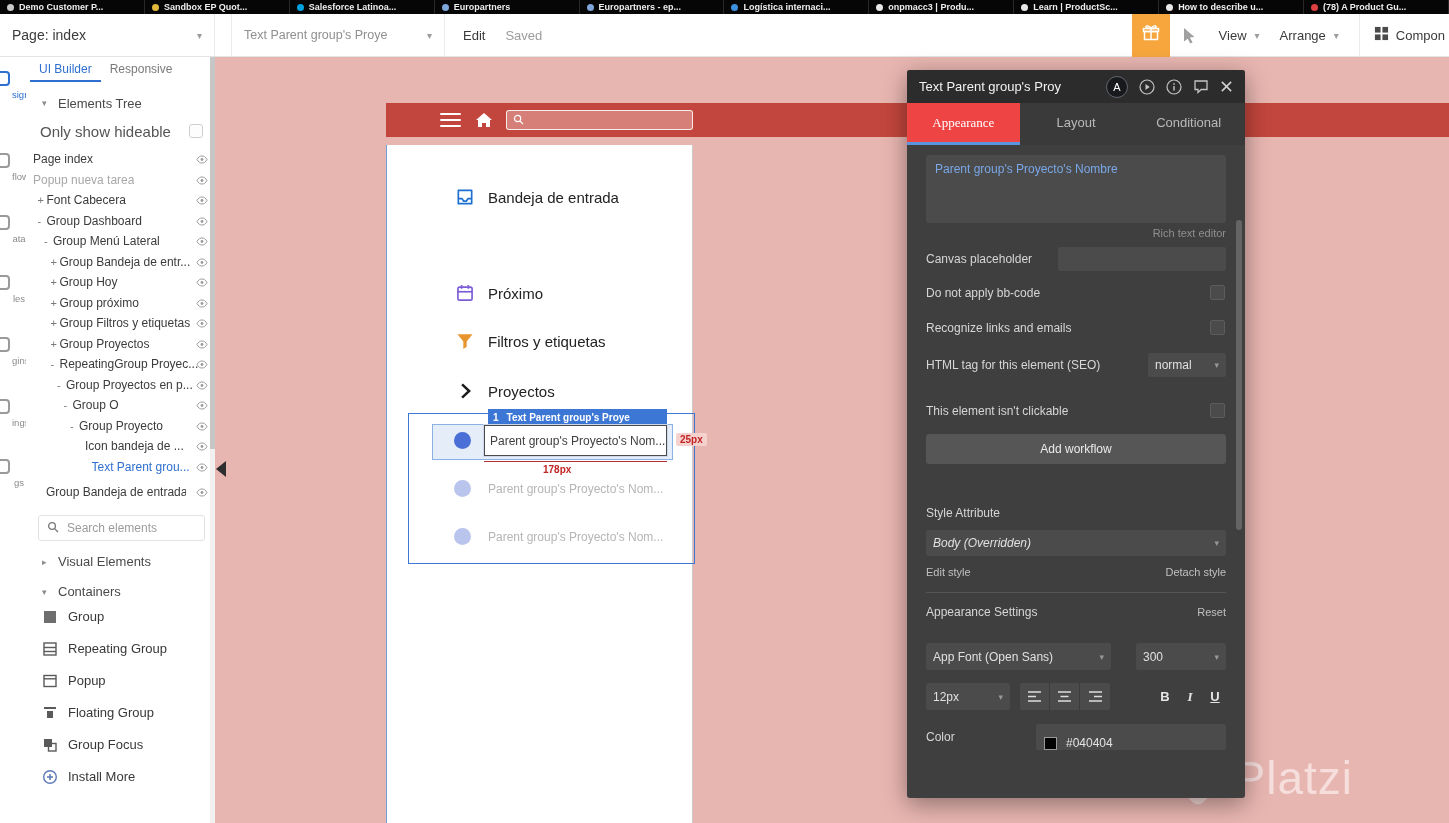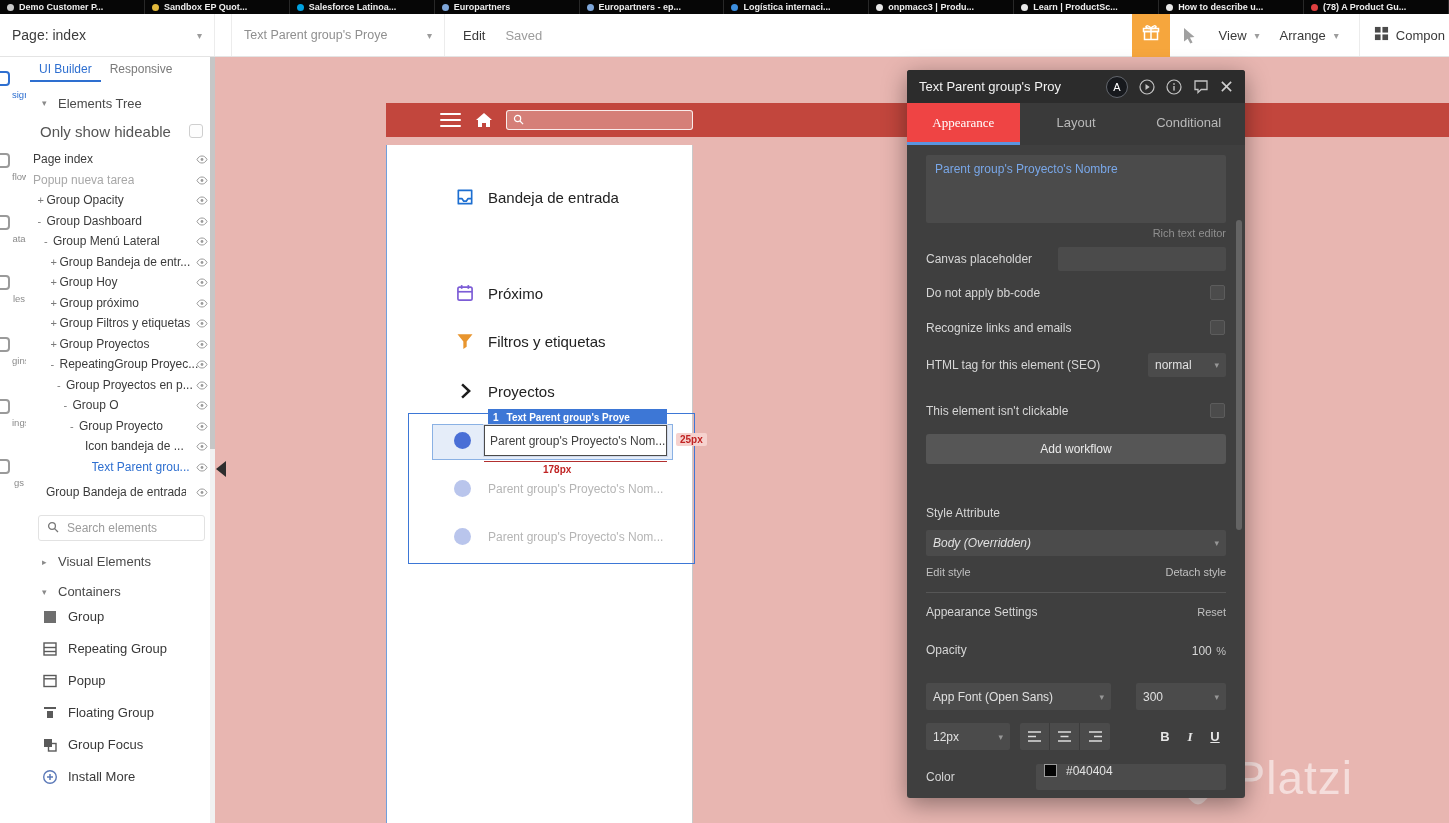--- a/index.html
+++ b/index.html
@@ -115,21 +115,21 @@
   .mt26{margin-top:26px;} .mt42{margin-top:42px;}
   .italic{font-style:italic;}
   .w78{width:78px;} .w84{width:84px;} .w185{width:185px;} .w90{width:90px;} .h27{height:27px;}
   .align-group{display:flex;background:#4b4b4b;border-radius:2px;overflow:hidden;margin-left:10px;}
   .align-btn{width:30px;height:27px;display:flex;align-items:center;justify-content:center;border-right:1px solid #3c3c3c;cursor:pointer;}
   .align-btn:last-child{border-right:none;}
   .fmt-group{display:flex;gap:3px;margin-left:auto;}
   .fmt-btn{width:22px;height:27px;display:flex;align-items:center;justify-content:center;color:#e6e6e6;font-size:13px;font-weight:bold;cursor:pointer;}
   .fmt-btn.i{font-style:italic;font-family:"Liberation Serif",serif;}
   .fmt-btn.u{text-decoration:underline;}
-  .color-box{width:190px;height:26px;background:#4b4b4b;border-radius:2px;display:flex;align-items:flex-start;gap:9px;padding:0 8px;cursor:pointer;}
+  .color-box{width:190px;height:26px;background:#4b4b4b;border-radius:2px;display:flex;align-items:flex-end;gap:9px;padding:0 8px;cursor:pointer;}
   .swatch{width:13px;height:13px;border:1px solid #9a9a9a;flex:none;}
   .color-val{font-size:12px;color:#e3e3e3;}
   .insp-scroll{position:absolute;right:3px;top:150px;width:6px;height:310px;background:#646464;border-radius:3px;cursor:grab;}
 
   
   .watermark{position:absolute;right:96px;bottom:18px;display:flex;align-items:center;gap:16px;z-index:5;pointer-events:none;}
   .wm-diamond{width:42px;height:42px;border:10px solid rgba(255,255,255,.5);border-radius:8px;transform:rotate(45deg);}
   .wm-text{font-size:46px;color:rgba(255,255,255,.55);letter-spacing:1px;}
 </style>
 </head>
@@ -291,21 +291,21 @@
           <span class="t-label">Popup nueva tarea</span>
           <span class="eye">
             <svg width="12" height="9" viewBox="0 0 12 9">
               <path d="M1 4.5C2.5 1.8 4 1 6 1s3.5.8 5 3.5C9.5 7.2 8 8 6 8S2.5 7.2 1 4.5z" fill="none" stroke="#9a9a9a"></path>
               <circle cx="6" cy="4.5" r="1.4" fill="#9a9a9a"></circle>
             </svg>
           </span>
         </div>
         <div class="tree-row" style="padding-left: 11.5px;">
           <span class="exp">+</span>
-          <span class="t-label">Group Opacity</span>
+          <span class="t-label">Font Cabecera</span>
           <span class="eye">
             <svg width="12" height="9" viewBox="0 0 12 9">
               <path d="M1 4.5C2.5 1.8 4 1 6 1s3.5.8 5 3.5C9.5 7.2 8 8 6 8S2.5 7.2 1 4.5z" fill="none" stroke="#9a9a9a"></path>
               <circle cx="6" cy="4.5" r="1.4" fill="#9a9a9a"></circle>
             </svg>
           </span>
         </div>
         <div class="tree-row" style="padding-left: 11.5px;">
           <span class="exp">-</span>
           <span class="t-label">Group Dashboard</span>
@@ -681,27 +681,20 @@
       <div class="f-row mt10">
         <span class="dim">Edit style</span>
         <span class="dim">Detach style</span>
       </div>
       <div class="divider"></div>
 
       <div class="f-row mt12">
         <span class="f-label">Appearance Settings</span>
         <span class="dim">Reset</span>
       </div>
-      <div class="f-row mt22">
-        <span class="f-label">Opacity</span>
-        <span>
-          <span class="f-label">100</span>
-          <span class="dim">%</span>
-        </span>
-      </div>
       <div class="f-row mt24">
         <span class="d-select w185 h27">
           <span>App Font (Open Sans)</span>
           <span class="dcaret">▾</span>
         </span>
         <span class="d-select w90 h27">
           <span>300</span>
           <span class="dcaret">▾</span>
         </span>
       </div>

